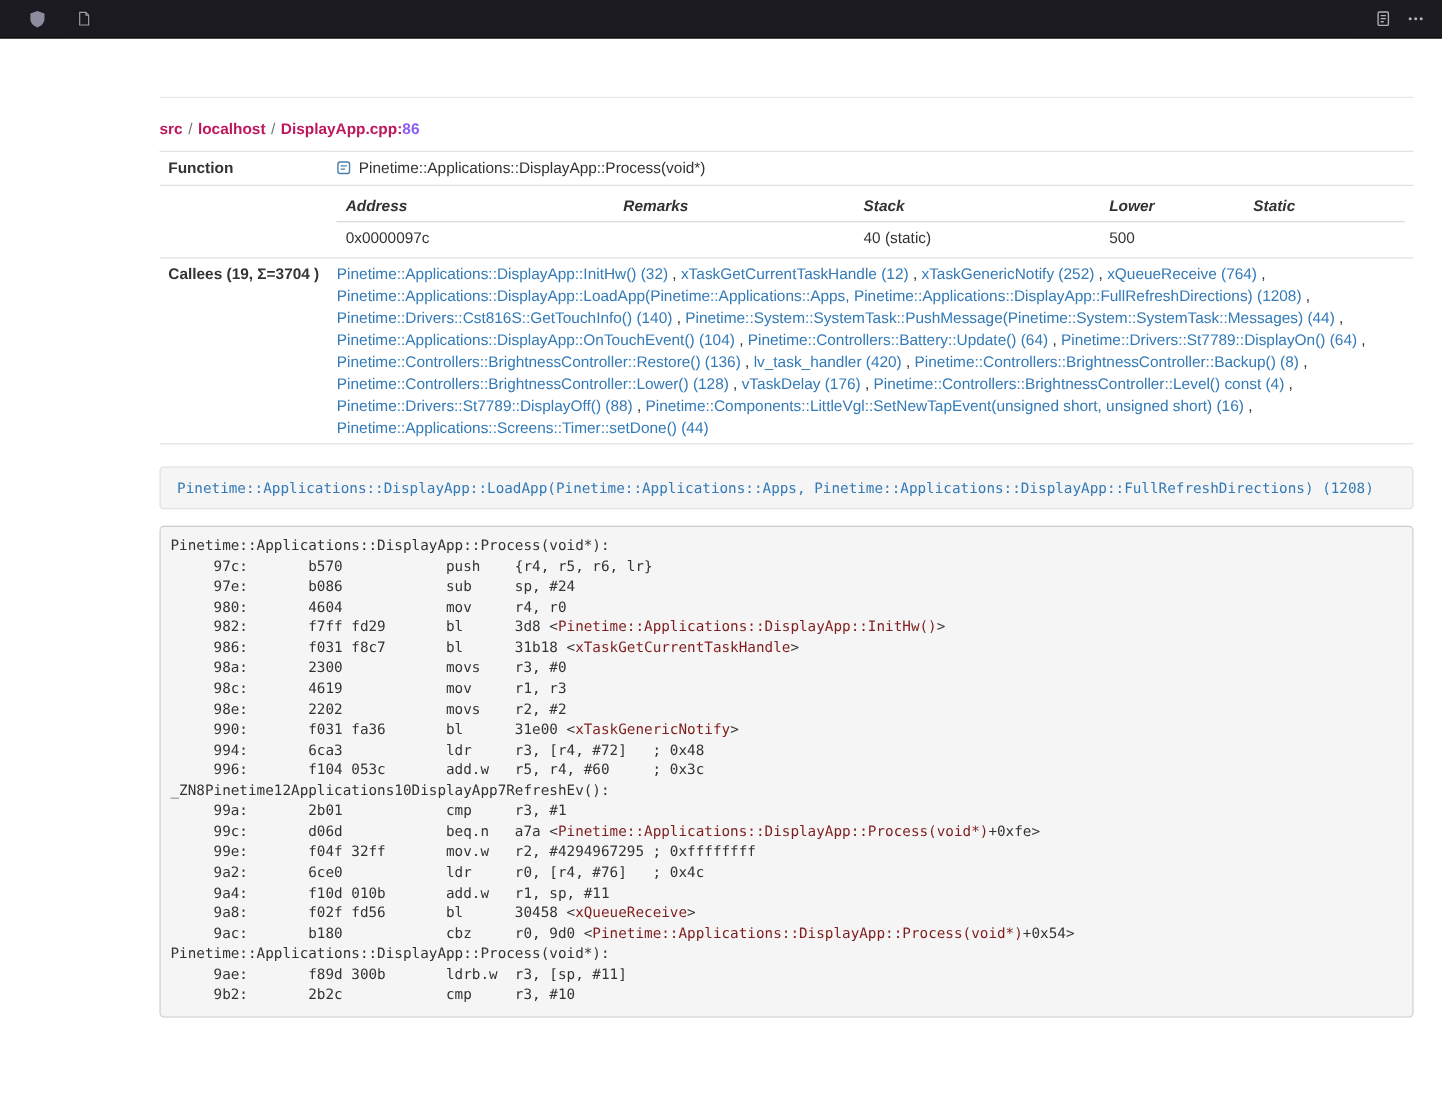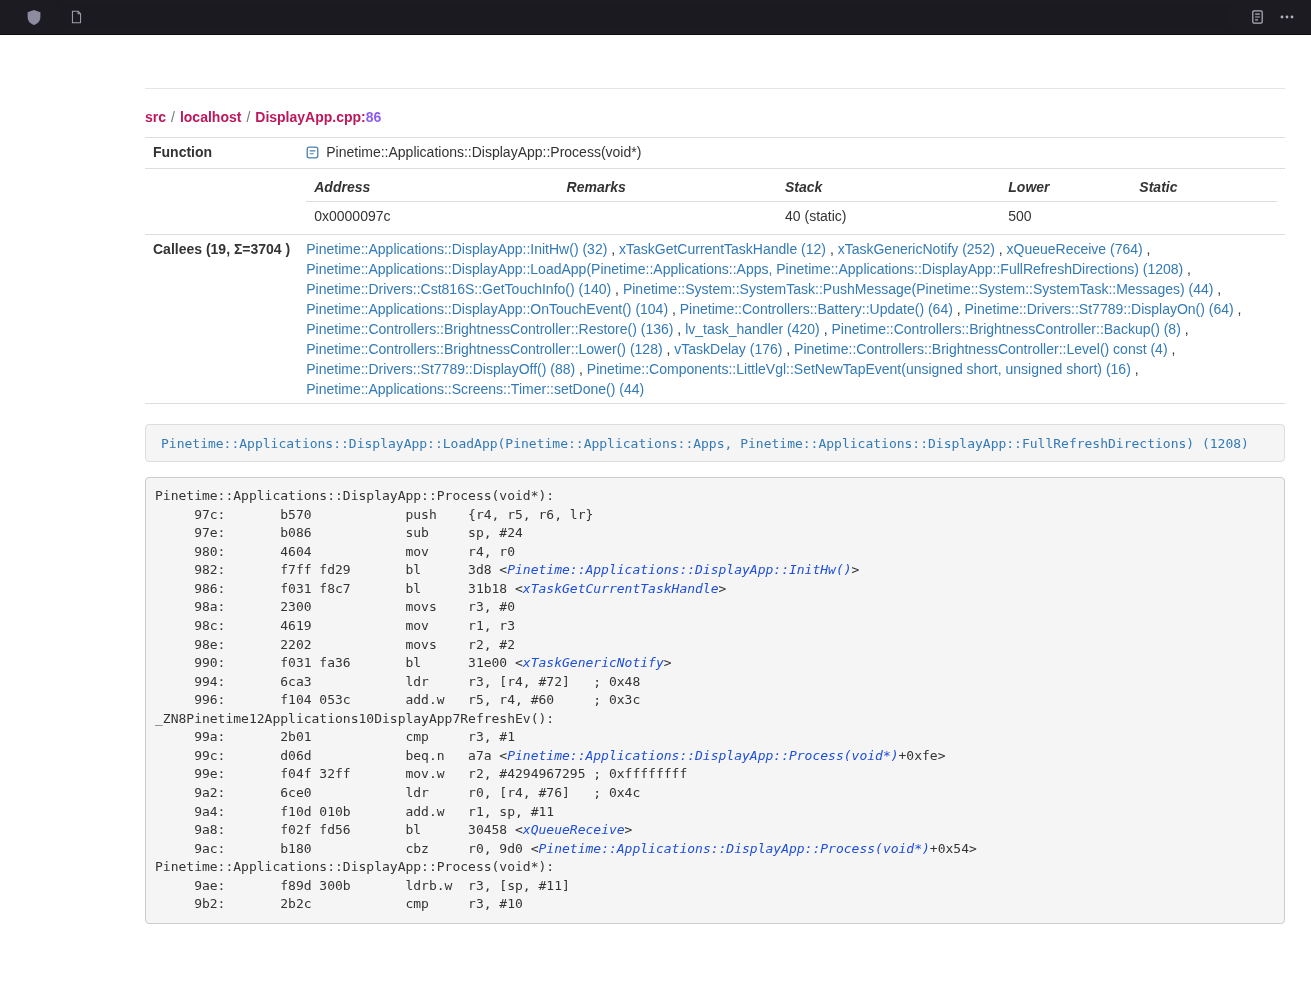--- a/index.html
+++ b/index.html
@@ -68,21 +68,21 @@
   .snippet-header a {
     font-family: "DejaVu Sans Mono", monospace; font-size: 13px;
     color: #337ab7; text-decoration: none;
   }
 
   pre.asm {
     margin-top: 15px; background: #f5f5f5; border: 1px solid #ccc; border-radius: 4px;
     padding: 9px 9px; font-family: "DejaVu Sans Mono", monospace; font-size: 13px;
     line-height: 1.42857; color: #333; white-space: pre;
   }
-  pre.asm a { color: #1d4ed8; text-decoration: none; font-style: italic; }
+  pre.asm a { color: #7f1d1d; text-decoration: none; }
 </style>
 </head>
 <body>
 
 <div class="chrome">
   <span class="shield-wrap">
     <svg width="16" height="17" viewBox="0 0 16 16">
       <path d="M8 0.6 L14.4 2.8 V7.4 C14.4 11.6 11.6 14.2 8 15.4 C4.4 14.2 1.6 11.6 1.6 7.4 V2.8 Z" fill="#8c8c9e"></path>
     </svg>
   </span>

